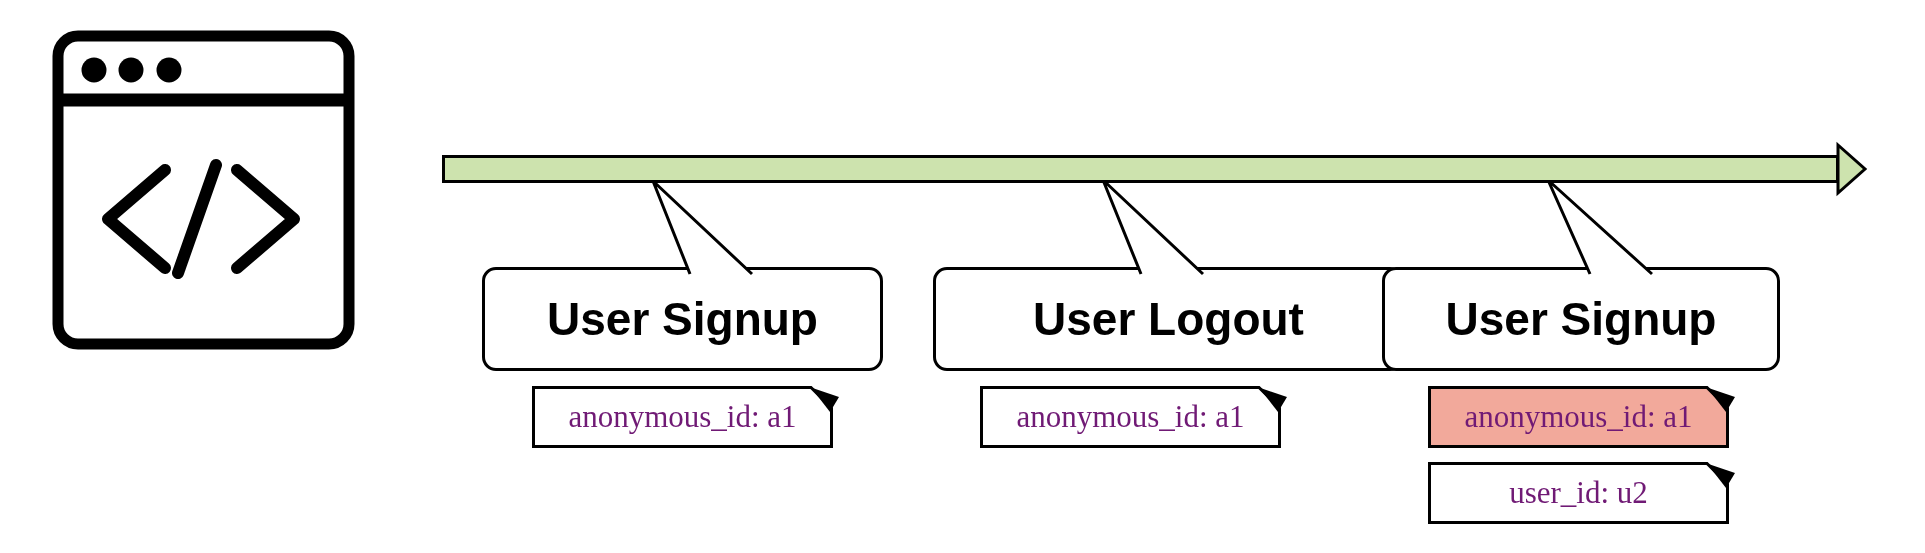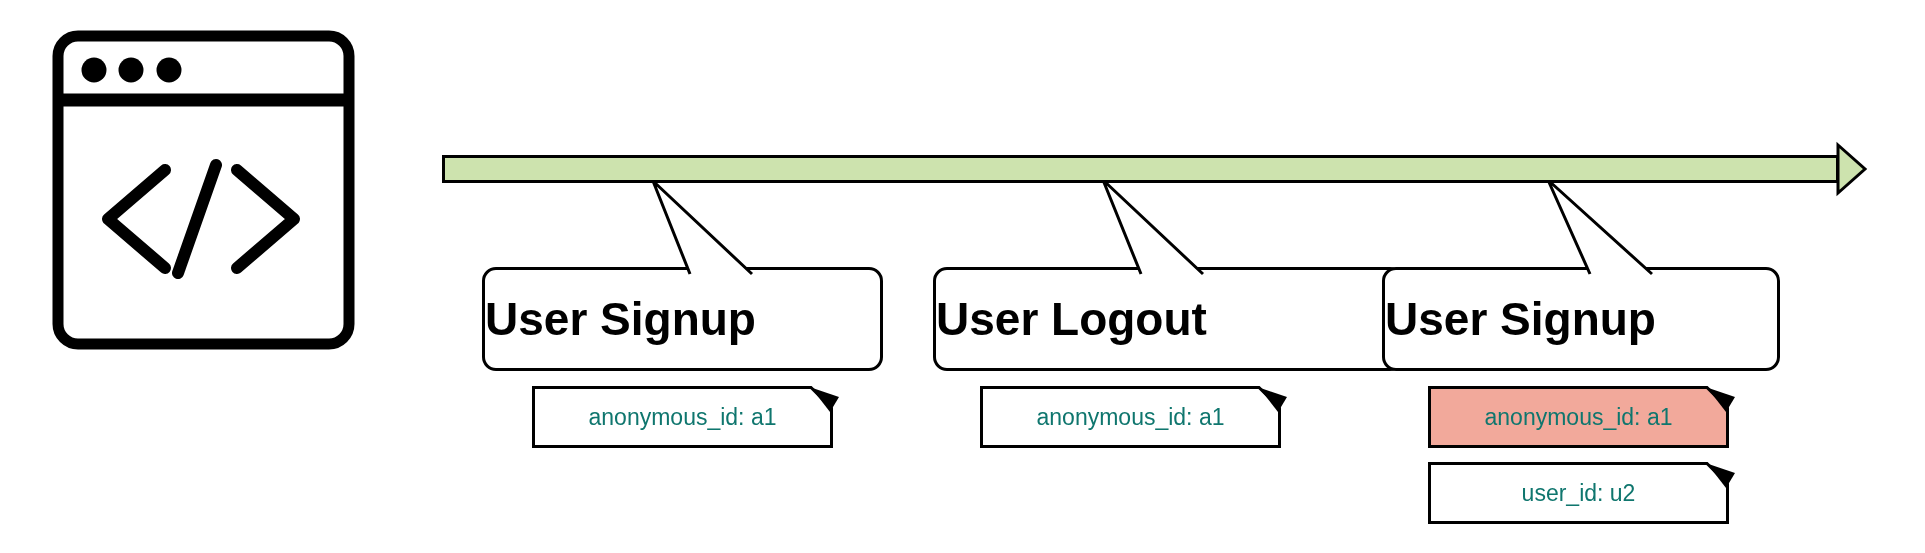--- a/index.html
+++ b/index.html
@@ -15,40 +15,40 @@
   .browser-icon{left:52px;top:30px;width:303px;height:320px;}
   
   .overlay{left:0;top:0;width:1925px;height:553px;pointer-events:none;z-index:3;}
   
   .callout{
     top:267px;height:104px;
     background:#ffffff;
     border:3.5px solid #000000;
     border-radius:14px;
     box-sizing:border-box;
-    display:flex;align-items:center;justify-content:flex-start;
+    display:flex;align-items:center;justify-content:center;
     z-index:1;
   }
   .callout .title{
     font-size:46px;font-weight:700;color:#000000;
     white-space:nowrap;letter-spacing:0px;
   }
   .callout-1{left:482px;width:401px;}
   .callout-2{left:933px;width:471px;}
   .callout-3{left:1382px;width:398px;}
   
   .note{
     width:301px;height:62px;
     display:flex;align-items:center;justify-content:center;
     z-index:2;
   }
   .note svg{position:absolute;left:0;top:0;width:301px;height:62px;overflow:visible;}
   .note .note-text{
     position:relative;z-index:2;
-    font-size:23px;color:#0f766e;white-space:nowrap;
+    font-size:31px;color:#701a75;white-space:nowrap;font-family:Liberation Serif, serif;
   }
   .n1a{left:532px;top:386px;}
   .n1b{left:532px;top:462px;}
   .n2a{left:980px;top:386px;}
   .n3a{left:1428px;top:386px;}
   .n3b{left:1428px;top:462px;}
 </style>
 </head>
 <body>
 

